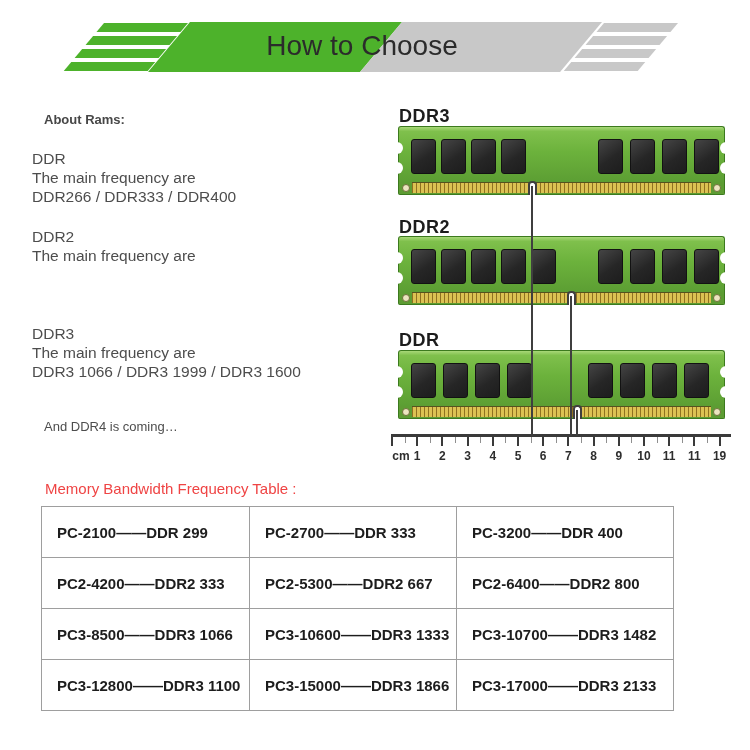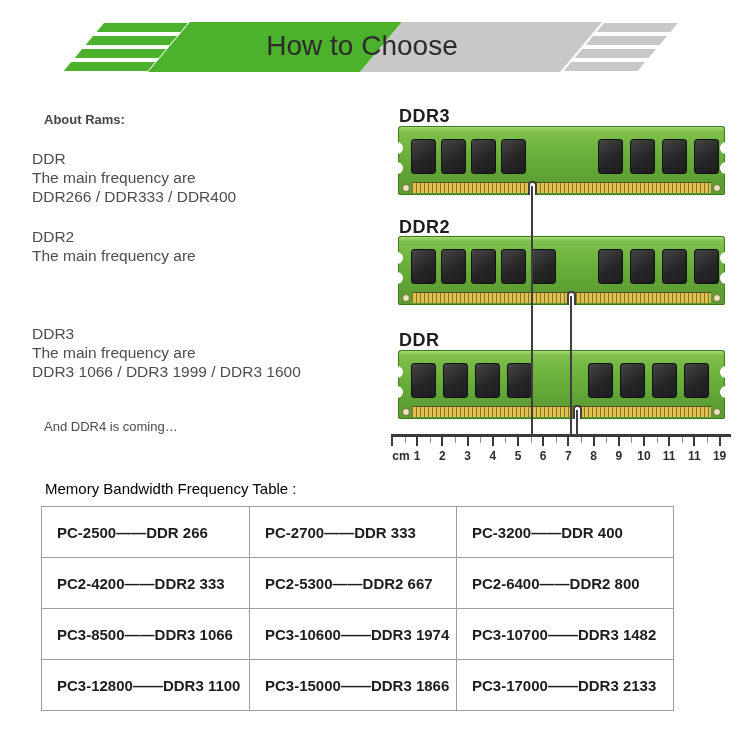--- a/index.html
+++ b/index.html
@@ -52,21 +52,21 @@
   .pointer-line { position:absolute; width:2px; background:#3f3f3f; z-index:4; }
 
   
   #ruler-line { position:absolute; left:391px; top:434px; width:340px; height:3px; background:#3a3a3a; }
   .tick-major { position:absolute; top:437px; width:2px; height:9px; background:#3a3a3a; }
   .tick-minor { position:absolute; top:437px; width:1px; height:6px; background:#8f8f8f; }
   .ruler-label { position:absolute; top:449px; font-size:12px; font-weight:bold; color:#2e2e2e;
                  transform:translateX(-50%); white-space:nowrap; }
 
   
-  #table-caption { position:absolute; left:45px; top:480px; font-size:15px; color:#000000; }
+  #table-caption { position:absolute; left:45px; top:480px; font-size:15px; color:#ef4444; }
   #freq-table { position:absolute; left:41px; top:506px; width:632px;
                 border-collapse:collapse; table-layout:fixed; }
   #freq-table td { border:1px solid #9e9e9e; height:50px; padding:0 0 0 15px;
                    font-weight:bold; font-size:15px; color:#1d1d1d; vertical-align:middle;
                    white-space:nowrap; overflow:hidden; }
 </style>
 </head>
 <body>
 
 <div id="canvas" style="--green: #4db22b; --gray: #c8c8c8;">
@@ -219,32 +219,32 @@
 
   <div id="table-caption">Memory Bandwidth Frequency Table :</div>
   <table id="freq-table">
     <colgroup>
         <col style="width:208px">
         <col style="width:207px">
         <col style="width:217px">
       </colgroup>
     <tbody id="freq-tbody">
         <tr>
-          <td>PC-2500——DDR 266</td>
+          <td>PC-2100——DDR 299</td>
           <td>PC-2700——DDR 333</td>
           <td>PC-3200——DDR 400</td>
         </tr>
         <tr>
           <td>PC2-4200——DDR2 333</td>
           <td>PC2-5300——DDR2 667</td>
           <td>PC2-6400——DDR2 800</td>
         </tr>
         <tr>
           <td>PC3-8500——DDR3 1066</td>
-          <td>PC3-10600——DDR3 1974</td>
+          <td>PC3-10600——DDR3 1333</td>
           <td>PC3-10700——DDR3 1482</td>
         </tr>
         <tr>
           <td>PC3-12800——DDR3 1100</td>
           <td>PC3-15000——DDR3 1866</td>
           <td>PC3-17000——DDR3 2133</td>
         </tr>
       </tbody>
   </table>
 

